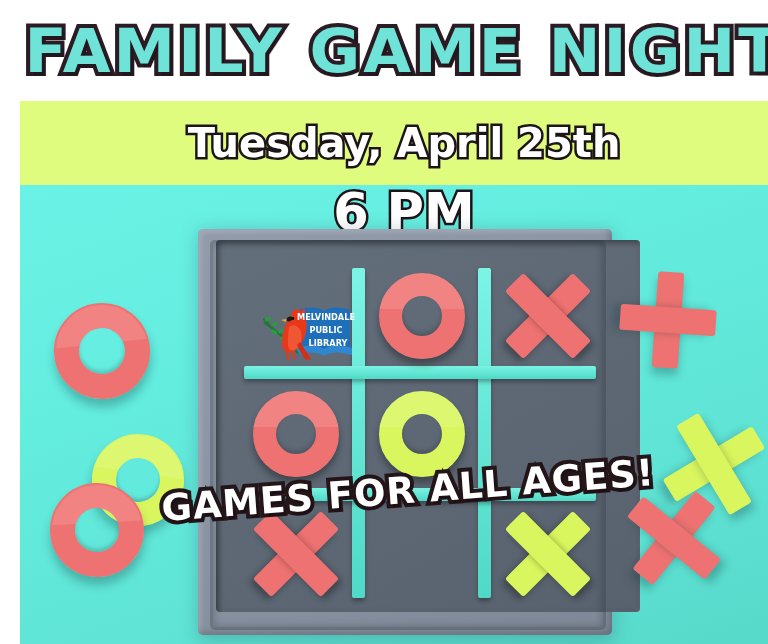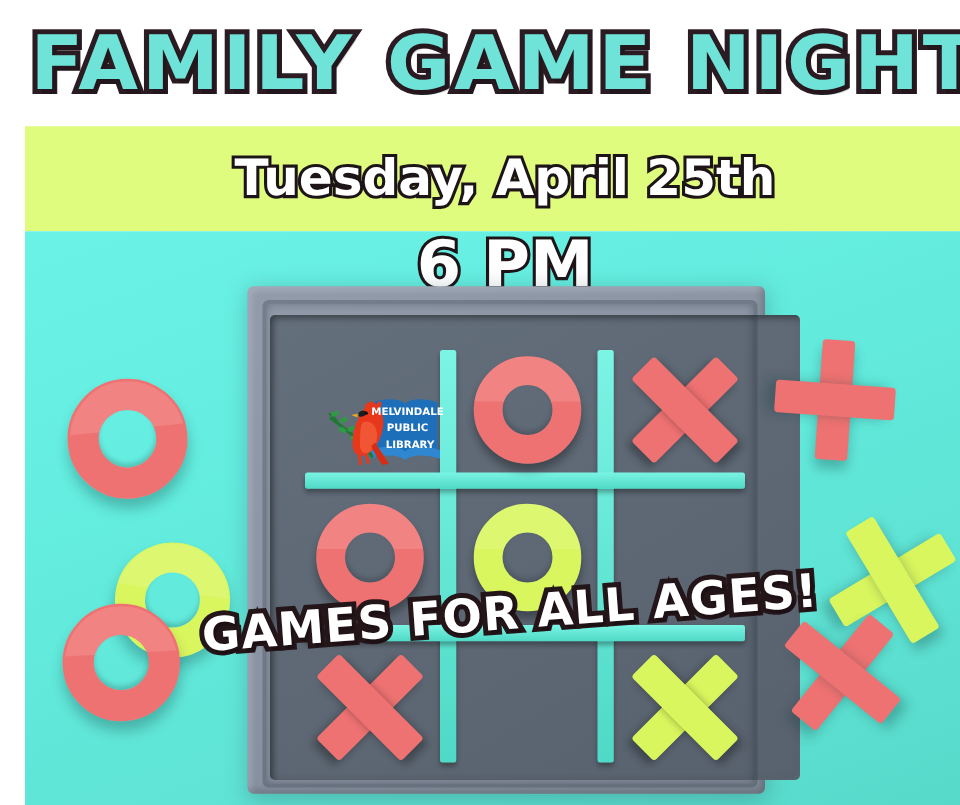--- a/index.html
+++ b/index.html
@@ -57,21 +57,21 @@
     position:absolute;left:178px;top:231px;width:416px;height:410px;
     border-radius:6px;background:rgba(30,60,70,.26);filter:blur(9px);
   }
   .board{
     position:absolute;left:178px;top:229px;width:414px;height:406px;
     border-radius:5px;
     background:linear-gradient(150deg,#919BAA 0%,#8B95A4 40%,#7E8896 100%);
     box-shadow:inset -3px -3px 6px rgba(0,0,0,.18), inset 3px 3px 5px rgba(255,255,255,.20);
   }
   .board-inner{
-    position:absolute;left:18px;top:23px;width:424px;height:372px;
+    position:absolute;left:18px;top:11px;width:424px;height:372px;
     border-radius:4px;
     background:linear-gradient(150deg,#646F7C 0%,#5E6975 45%,#58626E 100%);
     box-shadow:inset 2px 2px 6px rgba(0,0,0,.45), inset -1px -1px 3px rgba(255,255,255,.10);
     overflow:hidden;
   }
   .board-rim{
     position:absolute;left:12px;top:11px;width:390px;height:384px;
     border-radius:5px;border:3px solid rgba(40,50,60,.28);
     box-shadow:inset 0 0 8px rgba(0,0,0,.25);
     pointer-events:none;

